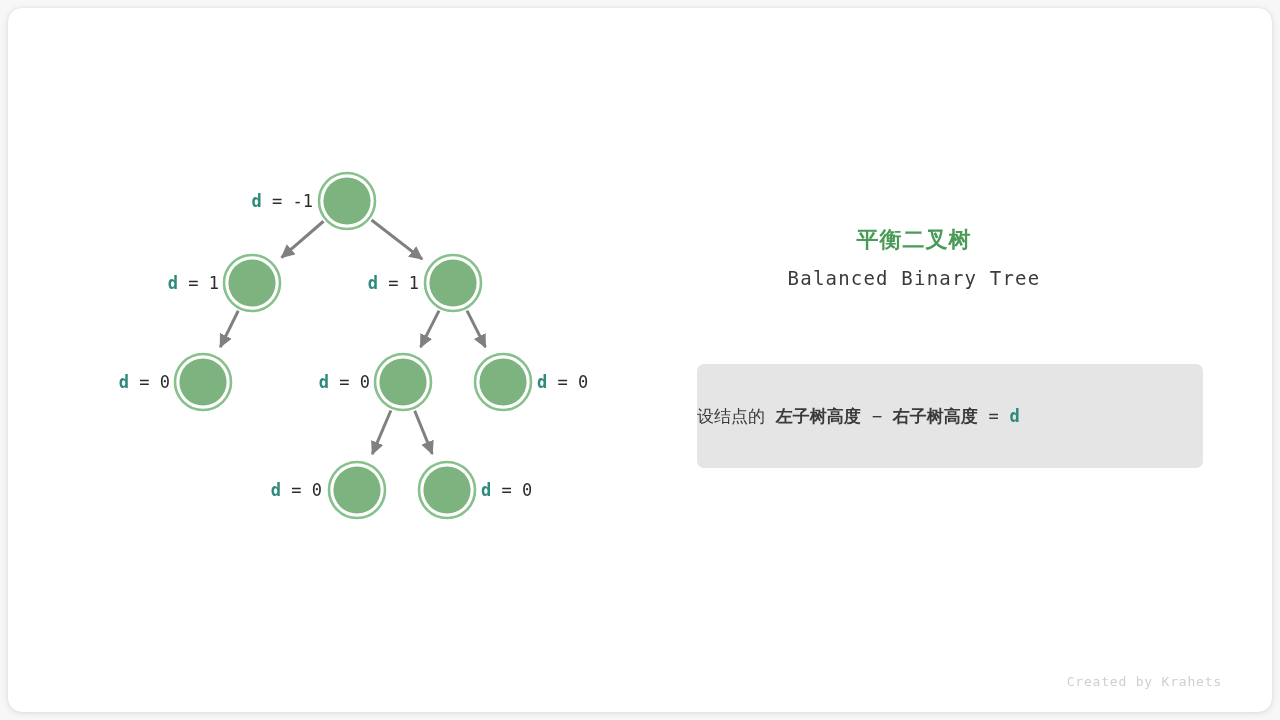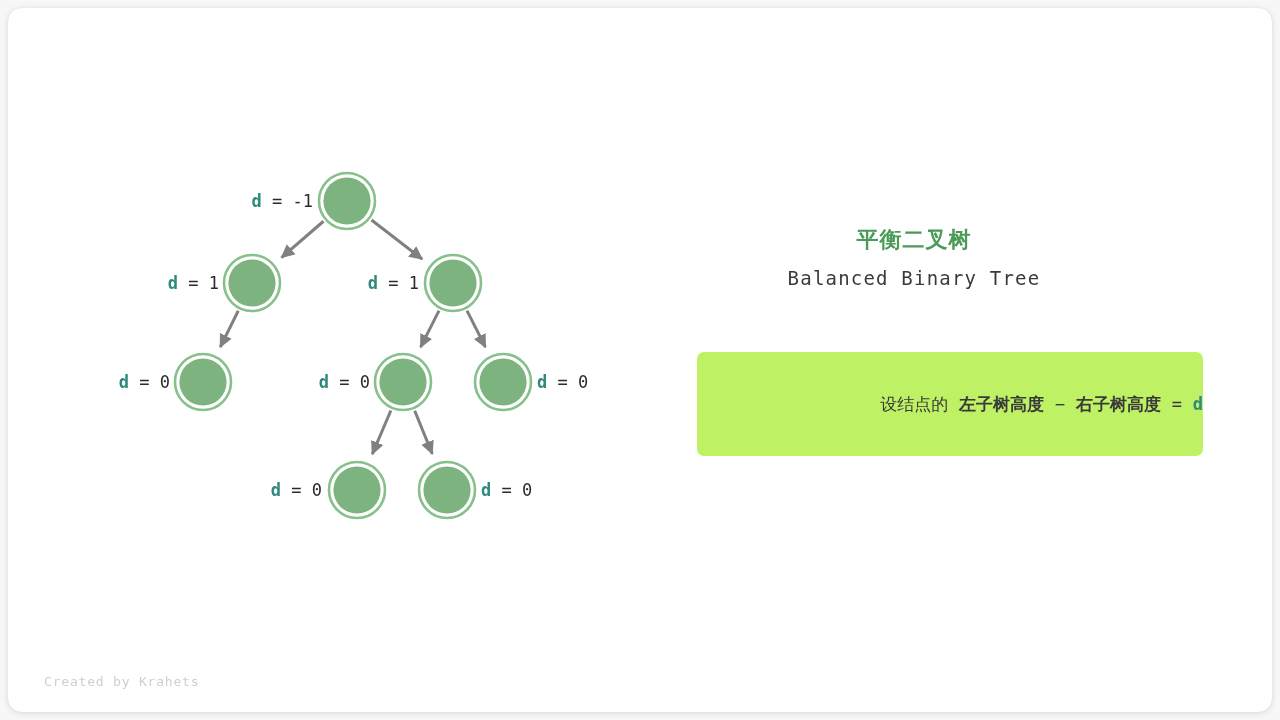--- a/index.html
+++ b/index.html
@@ -54,51 +54,51 @@
     font-size: 19px;
     color: #3a3a3a;
     letter-spacing: 1.2px;
     line-height: 32px;
     margin: 11px;
     margin-top: 7px;
   }
   .infobox {
     position: absolute;
     left: 697px;
-    top: 352px;
+    top: 364px;
     width: 506px;
     height: 104px;
-    background: #bef264;
+    background: #e5e5e5;
     border-radius: 7px;
     box-sizing: border-box;
     display: flex;
     flex-direction: column;
     justify-content: center;
-    align-items: flex-end;
+    align-items: flex-start;
   }
   .infoline {
     font-family: "DejaVu Sans", sans-serif;
     font-size: 17px;
     color: #3a3a3a;
     line-height: 34px;
     white-space: nowrap;
   }
   .infoline .b { font-weight: bold; }
   .infoline .d { color: #2e8b7c; font-weight: bold; }
   .infoline .op { font-family: "DejaVu Sans Mono", monospace; }
   .credit {
     position: absolute;
     left: 0;
     top: 674px;
     width: 1222px;
+    text-align: right;
     font-family: "DejaVu Sans Mono", monospace;
     font-size: 13px;
     letter-spacing: 0.8px;
     color: #cfcfcf;
-    padding-left: 44px;
   }
   .lbl {
     font-family: "DejaVu Sans Mono", monospace;
     font-size: 17px;
     fill: #2b2b2b;
     letter-spacing: 0px;
     font-weight: normal;
   }
   .lbl tspan.dv { fill: #2e8b7c; font-weight: bold; }
 </style>

